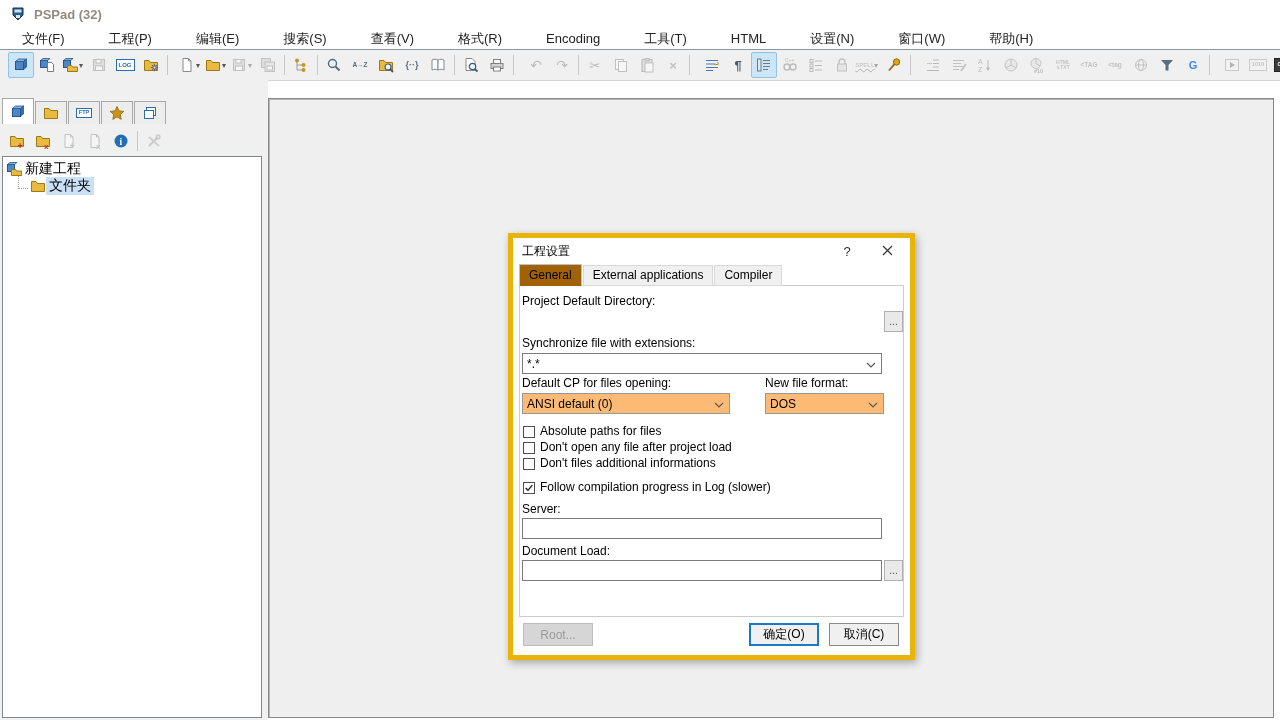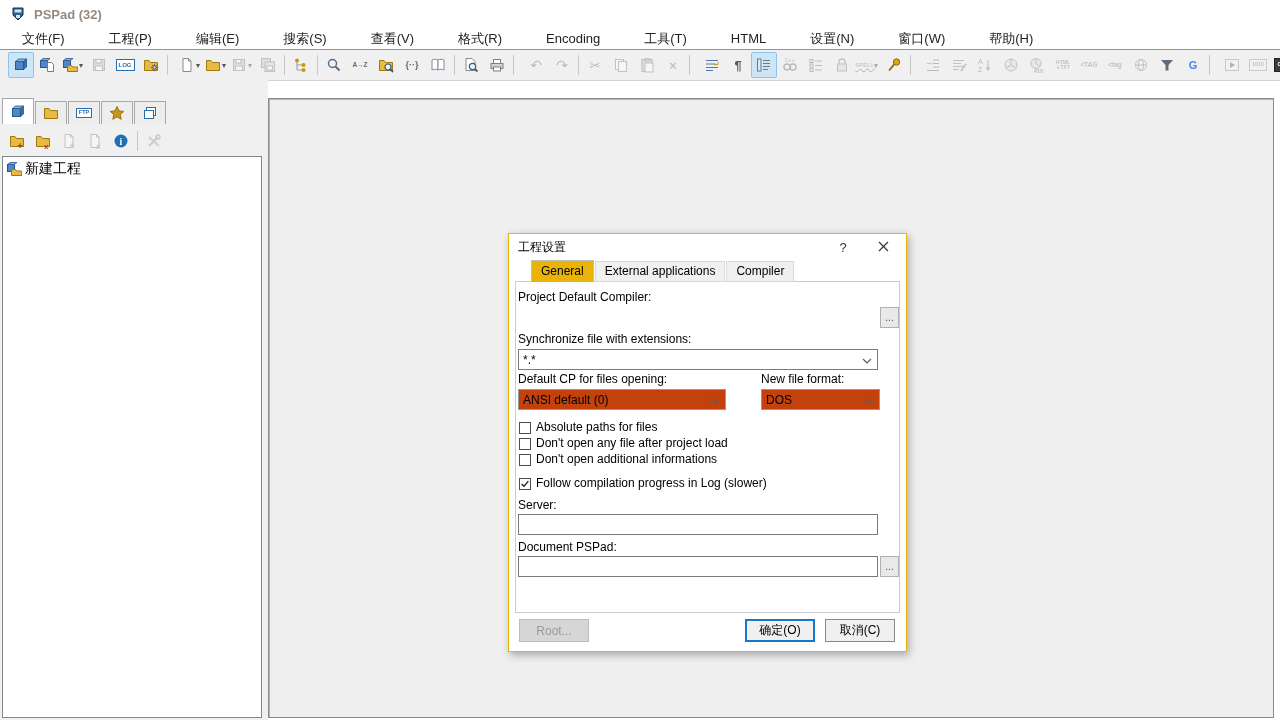--- a/index.html
+++ b/index.html
@@ -47,43 +47,43 @@
   .tree-row{display:flex;align-items:center;height:17px;}
   .tree-row .lbl{padding:0 3px;white-space:nowrap;color:#000;}
   .tree-row.selected .lbl{background:#c9e0f7;}
   .elbow{width:9px;height:12px;border-left:1px dotted #9a9a9a;border-bottom:1px dotted #9a9a9a;
          margin:-6px 2px 0 0;}
   
   .workspace{position:absolute;left:268px;top:98px;right:6px;bottom:2px;background:#efefef;
              border:1px solid #8a8a8a;box-shadow:inset 1px 1px 0 #b5b5b5;}
   
   .dlg{position:absolute;left:508px;top:233px;width:397px;height:417px;background:#fff;
-       border:1px solid #eab308;box-shadow:2px 3px 8px rgba(0,0,0,.3);font-size:12px;z-index:10;}
+       border:5px solid #eab308;box-shadow:2px 3px 8px rgba(0,0,0,.3);font-size:12px;z-index:10;}
   .dlg-titlebar{position:absolute;left:0;top:0;right:0;height:26px;display:flex;align-items:center;
                 padding-left:9px;color:#000;}
   .dlg-ctl{position:absolute;top:0;width:30px;height:26px;display:flex;align-items:center;
            justify-content:center;color:#333;font-size:13px;}
   .dlg-help{right:48px;}
   .dlg-close{right:8px;}
   .dlg-tabs{position:absolute;left:6px;top:27px;height:21px;display:flex;align-items:flex-end;z-index:2;}
   .dlg-tab{height:19px;line-height:19px;padding:0 9px;background:#f0f0f0;border:1px solid #d9d9d9;
            margin-right:1px;color:#000;}
-  .dlg-tab.active{height:21px;line-height:21px;background:#eab308;border-color:#c0c0c0;border-bottom:none;margin-left:16px;}
+  .dlg-tab.active{height:21px;line-height:21px;background:#a16207;border-color:#c0c0c0;border-bottom:none;}
   .dlg-page{position:absolute;left:6px;right:6px;top:47px;height:330px;background:#fff;
             border:1px solid #ccc;z-index:1;}
   .f-label{position:absolute;left:2px;color:#000;white-space:nowrap;}
   .txt{position:absolute;left:2px;width:360px;height:21px;box-sizing:border-box;border:1px solid #7a7a7a;
        font:12px "Liberation Sans",sans-serif;padding:0 3px;background:#fff;}
   .browse{position:absolute;left:364px;width:19px;height:21px;box-sizing:border-box;background:#e9e9e9;
           border:1px solid #b0b0b0;font-size:10px;color:#555;display:flex;align-items:center;
           justify-content:center;}
   .combo{position:absolute;height:21px;box-sizing:border-box;border:1px solid #7a7a7a;background:#fff;
          display:flex;align-items:center;padding-left:4px;color:#000;}
   .combo .chev{position:absolute;right:5px;}
-  .combo.gray{background:#c2410c;border-color:#999;}
+  .combo.gray{background:#fdba74;border-color:#999;}
   .cbrow{display:flex;align-items:flex-end;height:16px;}
   .cbox{width:12px;height:12px;box-sizing:border-box;border:1px solid #4d4d4d;background:#fff;
         margin-right:5px;flex:none;display:inline-flex;align-items:center;justify-content:center;}
   .cbox svg{width:10px;height:10px;}
   .cblabel{color:#000;white-space:nowrap;}
   .dlg-btn{position:absolute;top:385px;width:70px;height:23px;box-sizing:border-box;
            display:flex;align-items:center;justify-content:center;font-size:12px;
            background:#f0f0f0;border:1px solid #8a8a8a;color:#000;}
   .dlg-btn.disabled{background:#d6d6d6;border-color:#bdbdbd;color:#9a9a9a;}
   .dlg-btn.default{border:2px solid #1a78c8;}
@@ -621,20 +621,29 @@
       <div class="tree-row" style="padding-left: 3px;">
         <span class="icon16">
           <svg viewBox="0 0 16 16">
             <rect x="1.5" y="3.5" width="7" height="7" fill="#4f86c6" stroke="#24578f"></rect>
             <path d="M1.5 3.5l2.5-2h7l-2.5 2z" fill="#86b2dc" stroke="#24578f" stroke-width=".8"></path>
             <path d="M5.5 8.5h4l1.2 1.5h5v4.5h-10.2z" fill="#eab941" stroke="#9c7a10"></path>
           </svg>
         </span>
         <span class="lbl">新建工程</span>
       </div>
+      <div class="tree-row selected" style="padding-left: 15px;">
+        <span class="elbow"></span>
+        <span class="icon16">
+          <svg viewBox="0 0 16 16">
+            <path d="M1.5 3.5h4.5l1.5 2h7v8H1.5z" fill="#eab941" stroke="#9c7a10"></path>
+          </svg>
+        </span>
+        <span class="lbl">文件夹</span>
+      </div>
     </div>
 </div>
 
 <div class="workspace"></div>
 
 <div class="dlg">
   <div class="dlg-titlebar">
     <span>工程设置</span>
   </div>
   <div class="dlg-ctl dlg-help">?</div>
@@ -644,21 +653,21 @@
         </svg></span>
     </div>
 
   <div class="dlg-tabs">
       <div class="dlg-tab active">General</div>
       <div class="dlg-tab">External applications</div>
       <div class="dlg-tab">Compiler</div>
     </div>
 
   <div class="dlg-page">
-    <span class="f-label" style="top:8px">Project Default Compiler:</span>
+    <span class="f-label" style="top:8px">Project Default Directory:</span>
     <div class="browse" style="top:25px">...</div>
 
     <span class="f-label" style="top:50px">Synchronize file with extensions:</span>
     <div class="combo" style="top:67px;left:2px;width:360px">
       <span>*.*</span>
       <span class="chev"><svg width="10" height="6" viewBox="0 0 10 6">
             <path d="M1 1l4 4 4-4" fill="none" stroke="#5a5a5a" stroke-width="1.2"></path>
           </svg></span>
     </div>
 
@@ -681,38 +690,38 @@
         <div class="cbrow">
           <span class="cbox"></span>
           <span class="cblabel">Absolute paths for files</span>
         </div>
         <div class="cbrow">
           <span class="cbox"></span>
           <span class="cblabel">Don't open any file after project load</span>
         </div>
         <div class="cbrow">
           <span class="cbox"></span>
-          <span class="cblabel">Don't open additional informations</span>
+          <span class="cblabel">Don't files additional informations</span>
         </div>
       </div>
     <div style="position:absolute;left:3px;top:192px" id="followbox">
         <div class="cbrow">
           <span class="cbox">
             <svg viewBox="0 0 12 12">
               <path d="M2 6l2.8 2.8L10 2.5" fill="none" stroke="#1a1a1a" stroke-width="1.6"></path>
             </svg>
           </span>
           <span class="cblabel">Follow compilation progress in Log (slower)</span>
         </div>
       </div>
 
     <span class="f-label" style="top:216px">Server:</span>
     <input class="txt" style="top: 232px;" value="">
 
-    <span class="f-label" style="top:258px">Document PSPad:</span>
+    <span class="f-label" style="top:258px">Document Load:</span>
     <input class="txt" style="top: 274px;" value="">
     <div class="browse" style="top:274px">...</div>
   </div>
 
   <div class="dlg-btn disabled" style="left:10px">Root...</div>
   <div class="dlg-btn default" style="left:236px">确定(O)</div>
   <div class="dlg-btn" style="left:316px">取消(C)</div>
 </div>
 
 </body></html>

